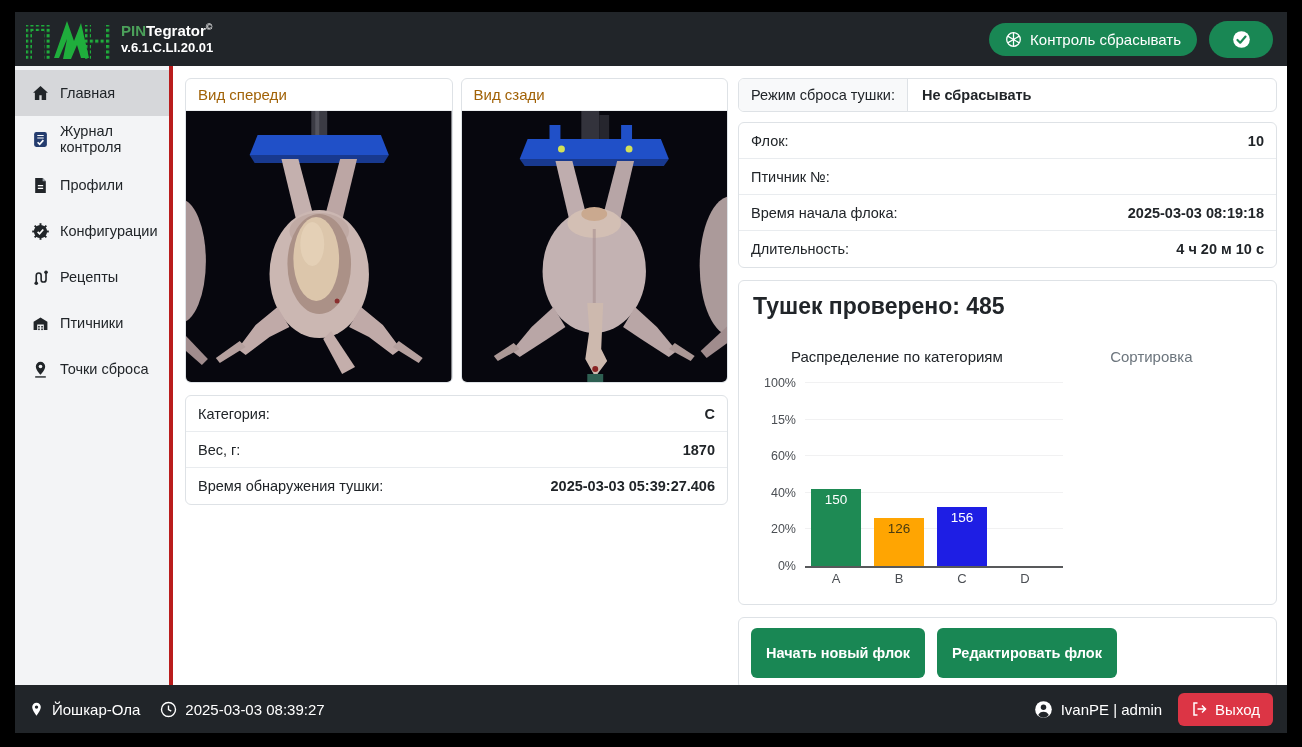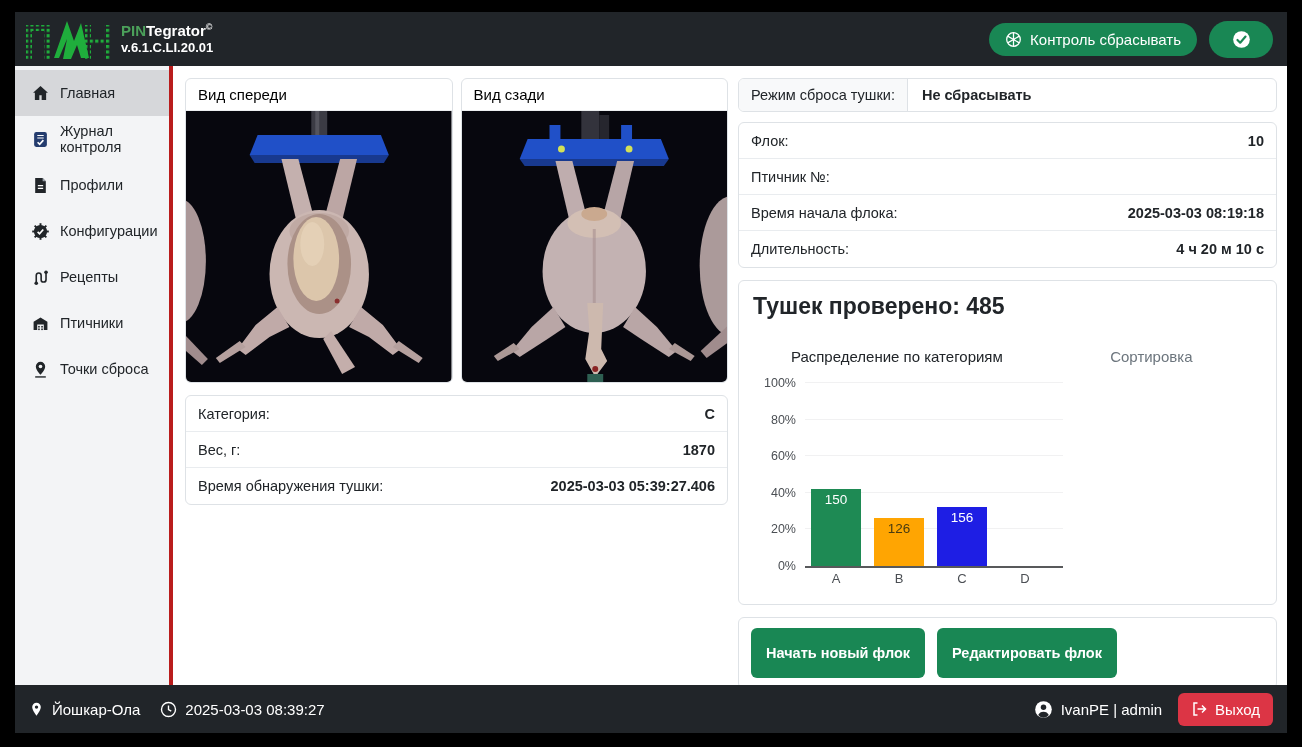--- a/index.html
+++ b/index.html
@@ -30,21 +30,21 @@
 
   .content { flex:1; background:#fff; padding:12px 10px 0 12px; display:flex; gap:10px; overflow:hidden; }
   .left-col { width:543px; flex:0 0 543px; }
   .right-col { flex:1; min-width:0; }
 
   .card { border:1px solid #dee2e6; border-radius:6px; background:#fff; overflow:hidden; }
 
   
   .cam-row { display:flex; gap:8px; }
   .cam-card { flex:1; }
-  .cam-header { padding:7px 12px; font-size:15px; color:#000000; border-bottom:1px solid #eceef0; }
+  .cam-header { padding:7px 12px; font-size:15px; color:#a16207; border-bottom:1px solid #eceef0; }
   .cam-img { display:block; width:100%; height:271px; }
 
   
   .trow { display:flex; justify-content:space-between; align-items:center; padding:0 12px;
           height:36px; border-bottom:1px solid #e9ecef; font-size:14.5px; color:#212529; }
   .trow:last-child { border-bottom:none; }
   .tvalue { font-weight:bold; white-space:pre; }
   .mt10 { margin-top:10px; }
   .mt12 { margin-top:12px; }
 
@@ -305,21 +305,21 @@
           </div>
           <div class="plot">
                 <div class="ytick" style="bottom: 0%;">0%</div>
                 <div class="gridline" style="bottom: 20%;"></div>
                 <div class="ytick" style="bottom: 20%;">20%</div>
                 <div class="gridline" style="bottom: 40%;"></div>
                 <div class="ytick" style="bottom: 40%;">40%</div>
                 <div class="gridline" style="bottom: 60%;"></div>
                 <div class="ytick" style="bottom: 60%;">60%</div>
                 <div class="gridline" style="bottom: 80%;"></div>
-                <div class="ytick" style="bottom: 80%;">80%</div>
+                <div class="ytick" style="bottom: 80%;">15%</div>
                 <div class="gridline" style="bottom: 100%;"></div>
                 <div class="ytick" style="bottom: 100%;">100%</div>
                 <div class="bar" style="left: 6px; height: 41.8557%; background: rgb(30, 138, 84);">
                   <span class="bar-val" style="color: rgb(255, 255, 255);">150</span>
                 </div>
                 <div class="xtick" style="left: 6px;">A</div>
                 <div class="bar" style="left: 69px; height: 25.9794%; background: rgb(255, 165, 2);">
                   <span class="bar-val" style="color: rgb(74, 60, 17);">126</span>
                 </div>
                 <div class="xtick" style="left: 69px;">B</div>

